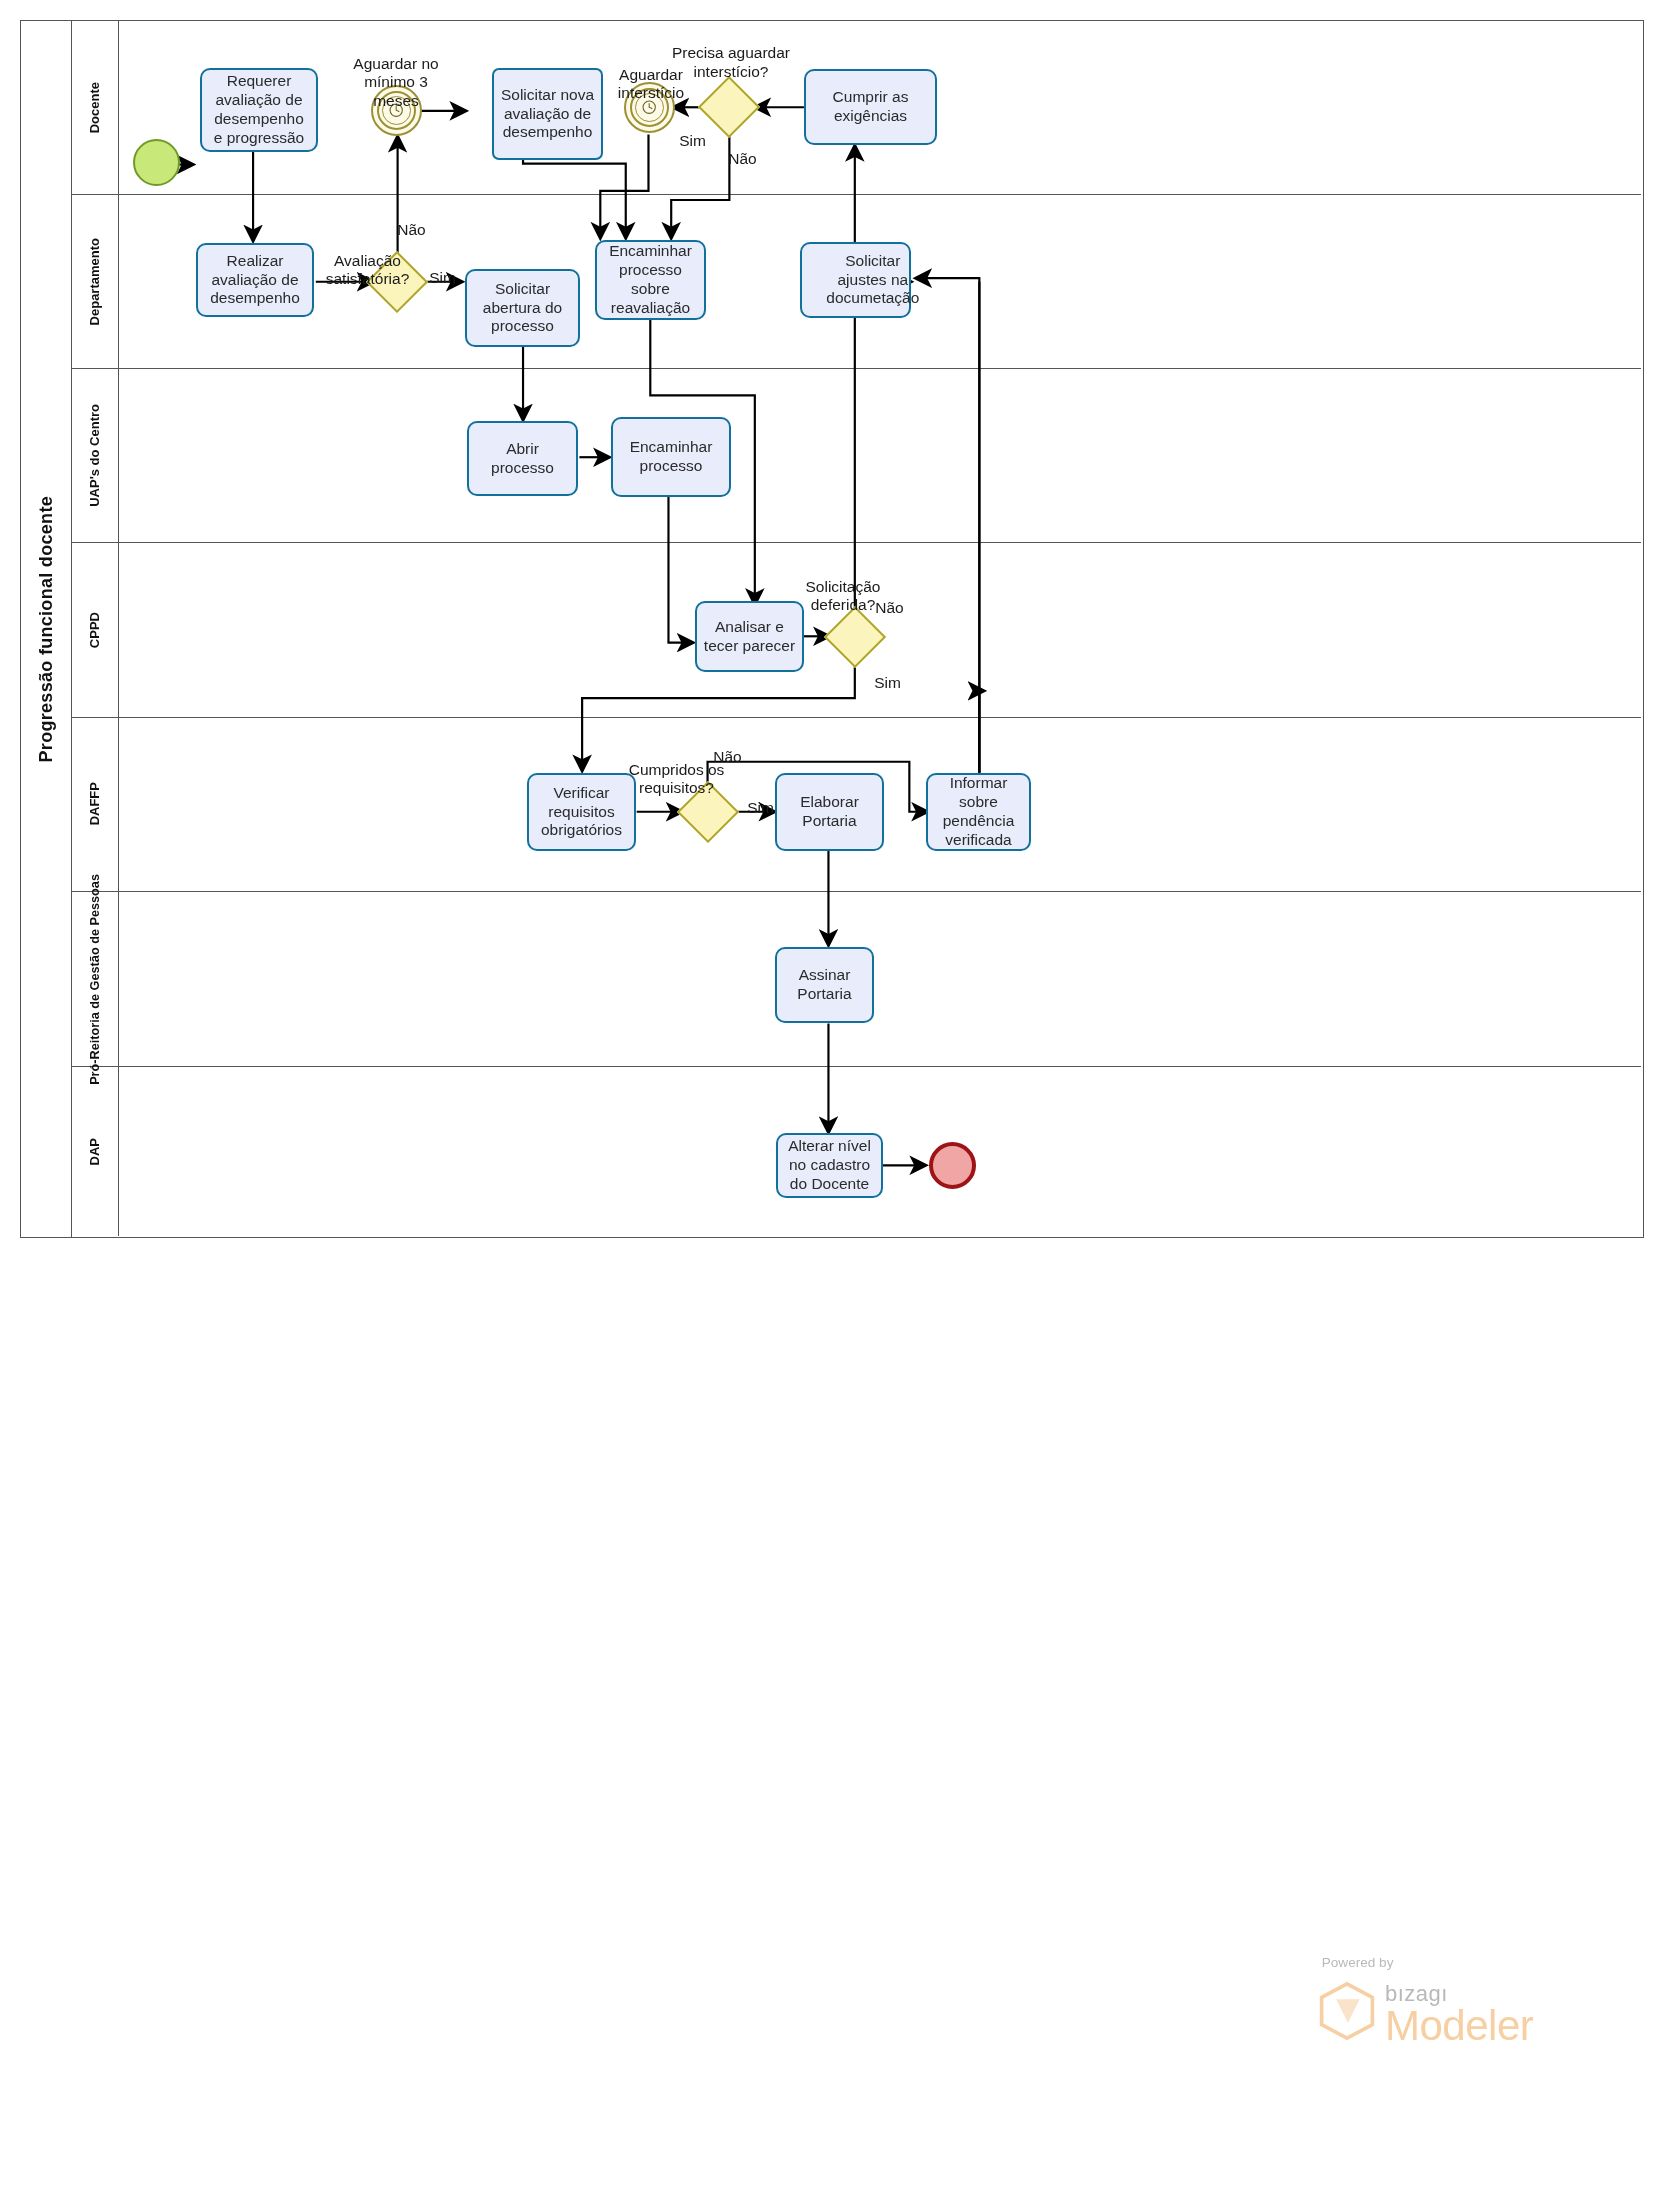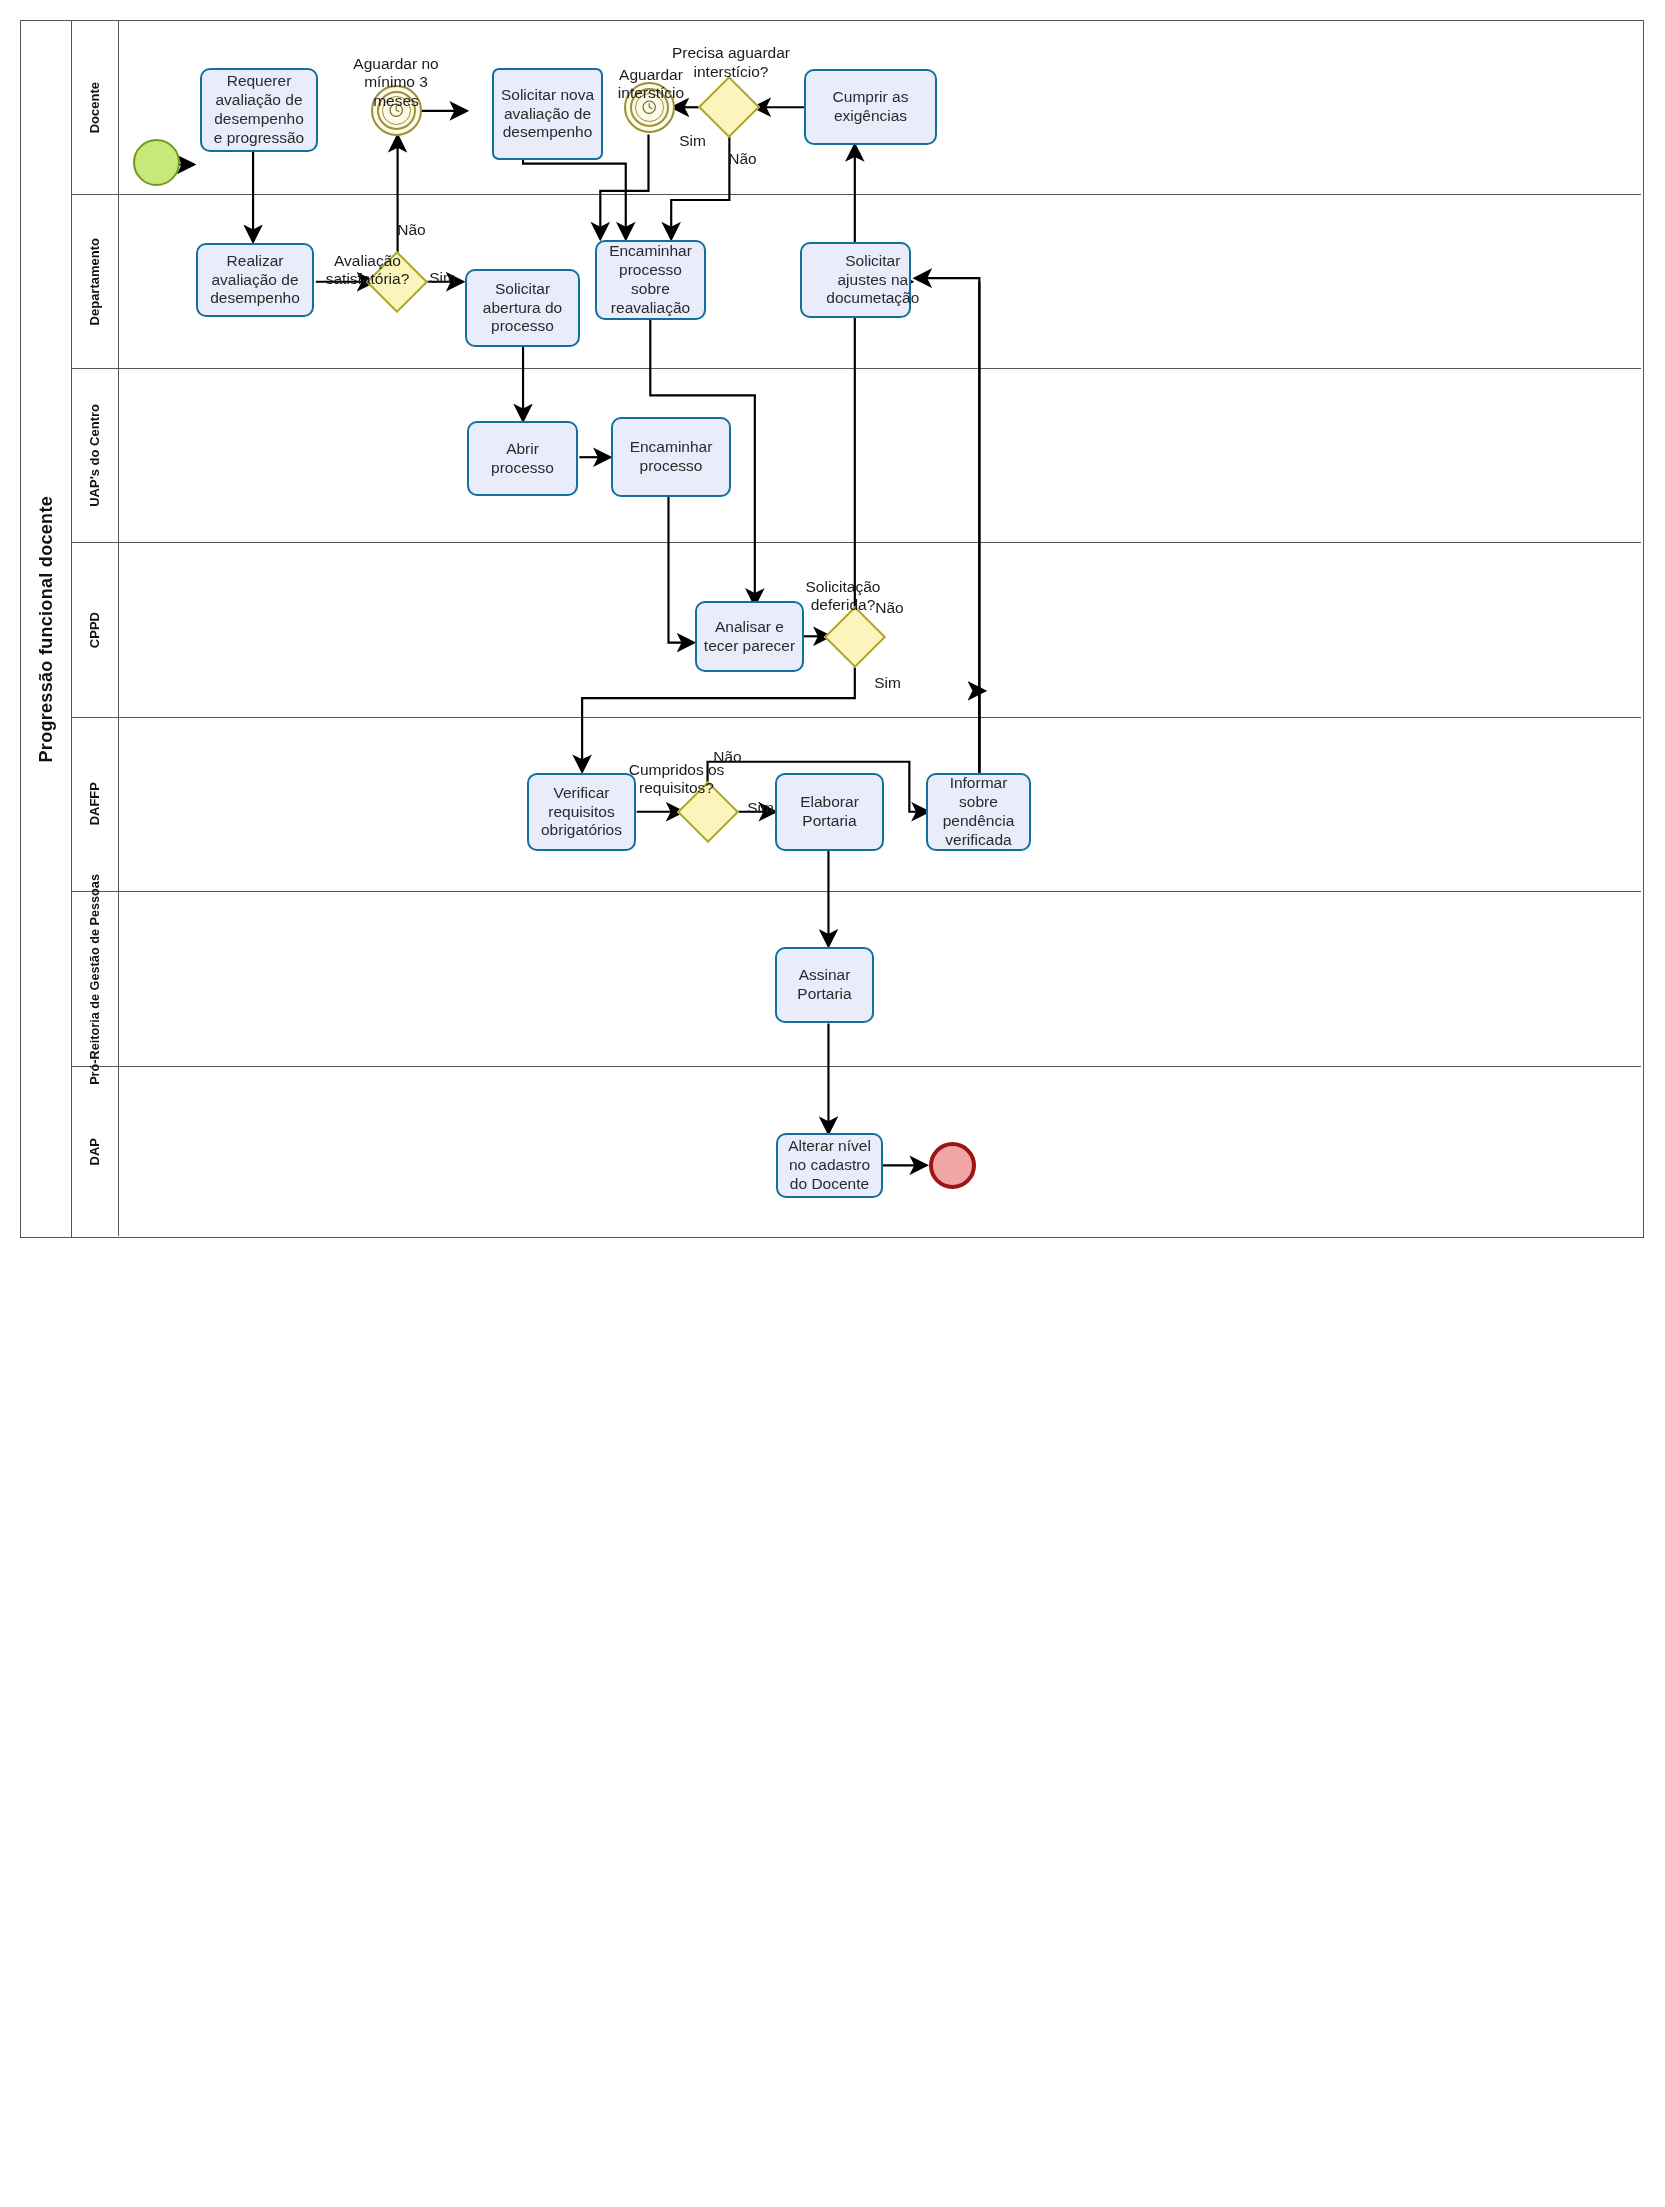--- a/index.html
+++ b/index.html
@@ -325,15 +325,32 @@
   <div class="lbl" style="left:860px;top:655px;width:55px;">
     <span>Sim</span>
   </div>
   <div class="lbl" style="left:700px;top:729px;width:55px;">
     <span>Não</span>
   </div>
   <div class="lbl" style="left:733px;top:780px;width:55px;">
     <span>Sim</span>
   </div>
 
+  <div class="wm" style="left:1309px;top:1955px;width:309px;height:100px;">
+    <div class="wm-powered" style="left:12.7px;top:0;">
+      <span>Powered by</span>
+    </div>
+    <div class="wm-hex" style="left:9px;top:25.5px;">
+      <svg width="58" height="60" viewBox="0 0 64 66">
+        <polygon points="32,3 60,18 60,48 32,63 4,48 4,18" fill="none" stroke="#f6cfa2" stroke-width="4"></polygon>
+        <polygon points="20,20 46,20 33,46" fill="#fae3cb"></polygon>
+      </svg>
+    </div>
+    <div class="wm-bizagi" style="left:76px;top:25.5px;">
+      <span>bızagı</span>
+    </div>
+    <div class="wm-modeler" style="left:76px;top:47px;">
+      <span>Modeler</span>
+    </div>
+  </div>
 
 </div>
 
 
 </body></html>

